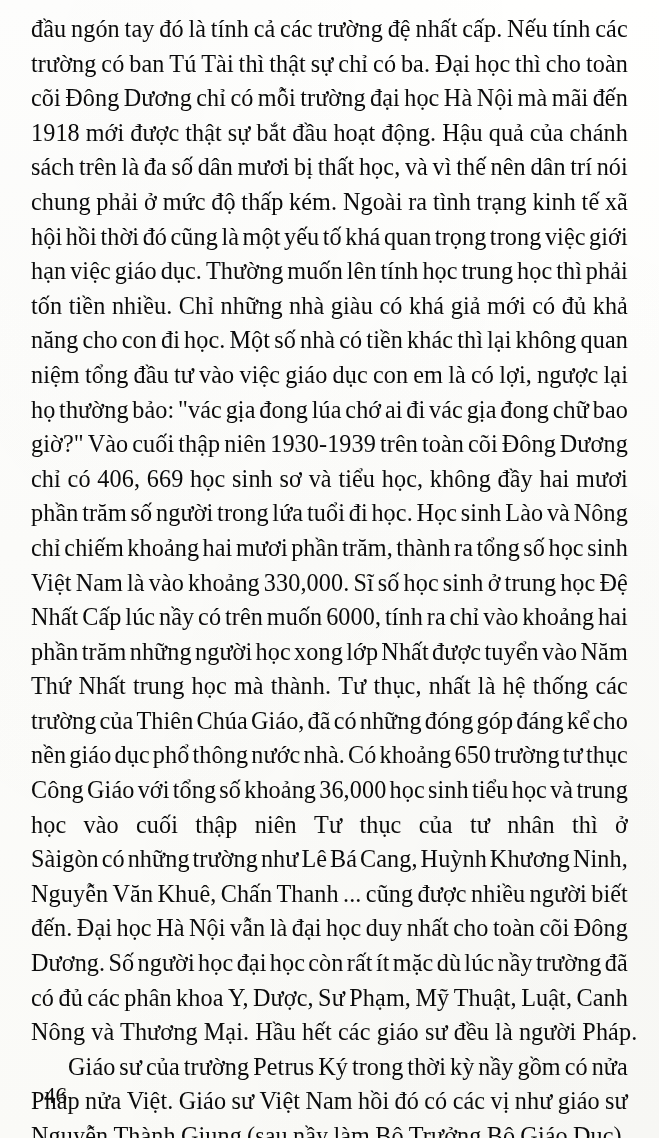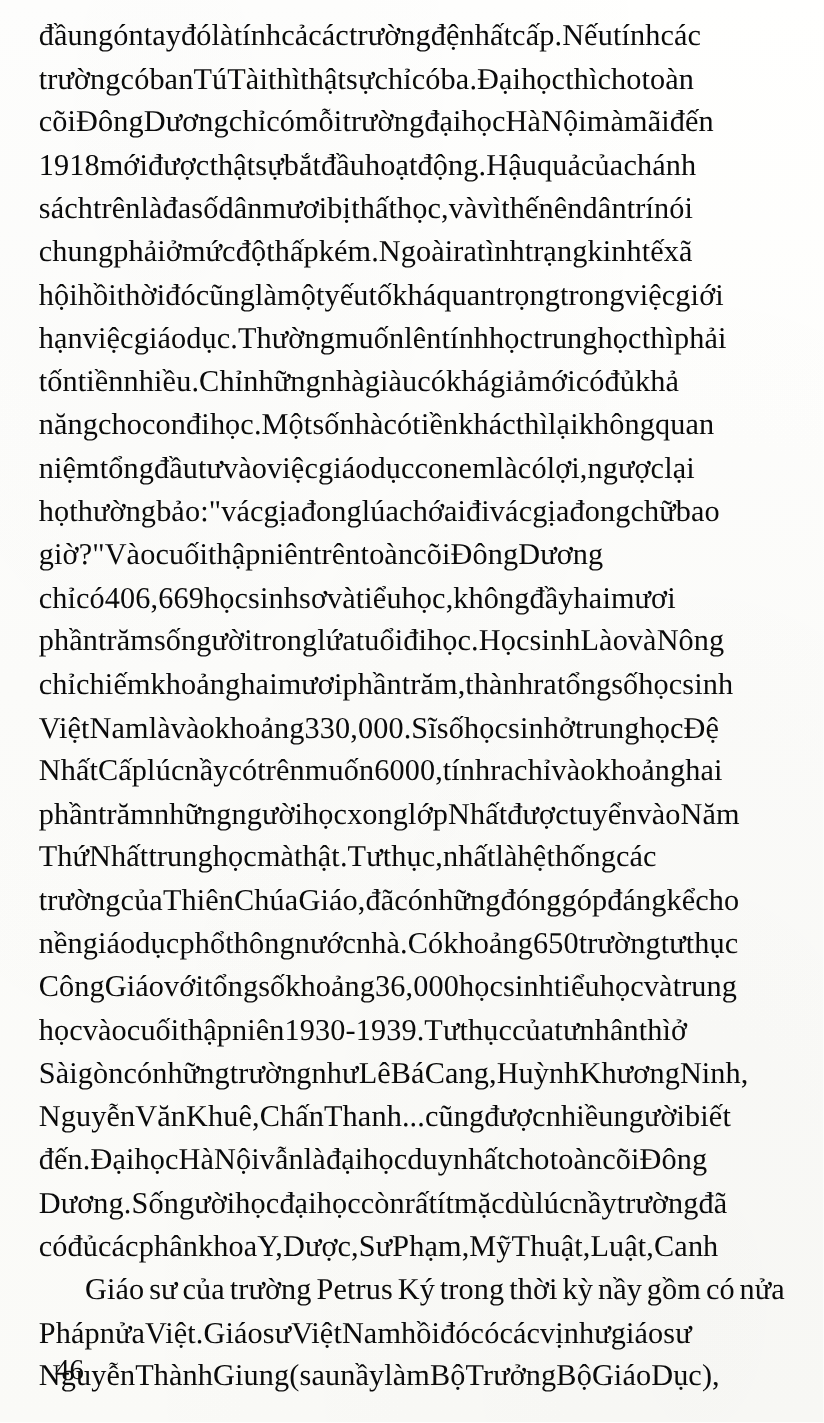--- a/index.html
+++ b/index.html
@@ -31,20 +31,21 @@
   }
   .body-text {
     position: absolute;
     left: 31px;
     top: 12px;
     width: 597px;
     z-index: 1;
   }
   .line {
     display: flex;
+    justify-content: space-between;
     height: 34.6px;
     line-height: 34.6px;
     font-size: 24.2px;
     white-space: nowrap;
     letter-spacing: 0.1px;
   }
   
   .line > span { display: inline-block; }
   
   .line.ragged {
@@ -271,20 +272,21 @@
         <span>đong</span>
         <span>chữ</span>
         <span>bao</span>
       </div>
       <div class="line">
         <span>giờ?"</span>
         <span>Vào</span>
         <span>cuối</span>
         <span>thập</span>
         <span>niên</span>
+        <span>1930-1939</span>
         <span>trên</span>
         <span>toàn</span>
         <span>cõi</span>
         <span>Đông</span>
         <span>Dương</span>
       </div>
       <div class="line">
         <span>chỉ</span>
         <span>có</span>
         <span>406,</span>
@@ -376,21 +378,21 @@
         <span>tuyển</span>
         <span>vào</span>
         <span>Năm</span>
       </div>
       <div class="line">
         <span>Thứ</span>
         <span>Nhất</span>
         <span>trung</span>
         <span>học</span>
         <span>mà</span>
-        <span>thật.</span>
+        <span>thành.</span>
         <span>Tư</span>
         <span>thục,</span>
         <span>nhất</span>
         <span>là</span>
         <span>hệ</span>
         <span>thống</span>
         <span>các</span>
       </div>
       <div class="line">
         <span>trường</span>
@@ -436,21 +438,20 @@
         <span>học</span>
         <span>và</span>
         <span>trung</span>
       </div>
       <div class="line">
         <span>học</span>
         <span>vào</span>
         <span>cuối</span>
         <span>thập</span>
         <span>niên</span>
-        <span>1930-1939.</span>
         <span>Tư</span>
         <span>thục</span>
         <span>của</span>
         <span>tư</span>
         <span>nhân</span>
         <span>thì</span>
         <span>ở</span>
       </div>
       <div class="line">
         <span>Sàigòn</span>
@@ -520,20 +521,21 @@
         <span>khoa</span>
         <span>Y,</span>
         <span>Dược,</span>
         <span>Sư</span>
         <span>Phạm,</span>
         <span>Mỹ</span>
         <span>Thuật,</span>
         <span>Luật,</span>
         <span>Canh</span>
       </div>
+      <div class="line ragged">Nông và Thương Mại. Hầu hết các giáo sư đều là người Pháp.</div>
       <div class="line indent">
         <span>Giáo</span>
         <span>sư</span>
         <span>của</span>
         <span>trường</span>
         <span>Petrus</span>
         <span>Ký</span>
         <span>trong</span>
         <span>thời</span>
         <span>kỳ</span>

